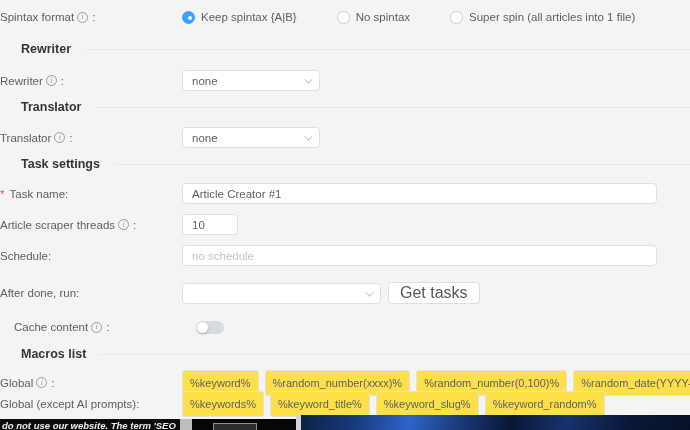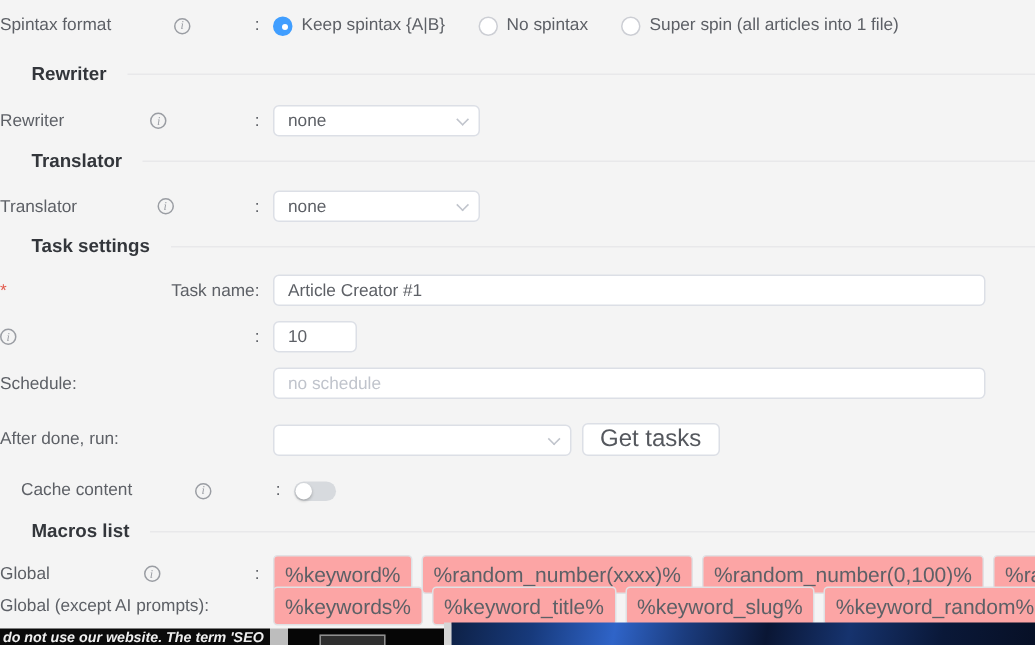--- a/index.html
+++ b/index.html
@@ -7,37 +7,37 @@
     position:relative;
     width:690px;height:430px;
     background:#f4f4f4;
     font-family:"Liberation Sans",sans-serif;
     font-size:11.5px;color:#5d6066;
     overflow:hidden;
   }
   .row{display:flex;align-items:center;}
   .label{
     flex:0 0 175px;width:175px;box-sizing:border-box;
-    display:flex;align-items:center;justify-content:space-between;
+    display:flex;align-items:center;justify-content:flex-start;
     gap:3px;padding-right:2px;color:#5d6066;white-space:nowrap;
   }
   .control{margin-left:7px;display:flex;align-items:center;}
   .info-icon{
     display:inline-flex;align-items:center;justify-content:center;
     width:11px;height:11px;border:1px solid #9a9da3;border-radius:50%;
     font-size:8px;line-height:1;color:#9a9da3;box-sizing:border-box;
     font-family:"Liberation Serif",serif;font-style:italic;flex:0 0 auto;
   }
   .colon{margin-left:1px;}
   
   .section{display:flex;align-items:center;height:14px;padding-left:21px;}
   .section .title{font-weight:bold;font-size:12.5px;color:#33363b;white-space:nowrap;}
   .section .divider{flex:1;height:1px;background:#e8e8ea;margin-left:14px;}
   
-  .radio-group{display:flex;align-items:center;gap:22px;}
+  .radio-group{display:flex;align-items:center;gap:40px;}
   .radio{display:flex;align-items:center;gap:6px;cursor:pointer;}
   .radio-dot{
     width:13px;height:13px;border-radius:50%;box-sizing:border-box;
     background:#fff;border:1px solid #ccced4;position:relative;flex:0 0 auto;
   }
   .radio-dot.checked{background:#409eff;border-color:#409eff;}
   .radio-dot.checked::after{
     content:"";position:absolute;left:4.5px;top:4.5px;width:4px;height:4px;
     border-radius:50%;background:#fff;
   }
@@ -68,22 +68,22 @@
     cursor:pointer;flex:0 0 auto;
   }
   .toggle .knob{
     position:absolute;left:1px;top:1px;width:11px;height:11px;border-radius:50%;
     background:#fff;box-shadow:0 1px 2px rgba(0,0,0,.25);
   }
   
   .tags{display:flex;align-items:center;gap:6px;}
   .tag{
     height:17px;box-sizing:border-box;display:inline-flex;align-items:center;
-    background:#fca5a5;border:1px solid #e0e1e4;border-radius:3px;
-    padding:12px 7px;font-size:14px;color:#5d6066;white-space:nowrap;cursor:pointer;
+    background:#fde047;border:1px solid #e0e1e4;border-radius:3px;
+    padding:12px 7px;font-size:11px;color:#5d6066;white-space:nowrap;cursor:pointer;
   }
   
   .r-spintax{margin-top:7px;height:20px;}
   .s-rewriter{margin-top:15px;}
   .r-rewriter{margin-top:14px;height:21px;}
   .s-translator{margin-top:9px;}
   .r-translator{margin-top:13px;height:21px;}
   .s-task{margin-top:9px;}
   .r-taskname{margin-top:12px;height:21px;}
   .r-threads{margin-top:10px;height:21px;}
@@ -192,20 +192,21 @@
       <span class="required">*</span>
       <span>Task name:</span>
     </div>
     <div class="control">
       <input class="tbox" style="width: 475px;" value="Article Creator #1">
     </div>
   </div>
 
   <div class="row r-threads">
     <div class="label">
+      <span>Article scraper threads</span>
       <span class="info-icon">i</span>
       <span class="colon">:</span>
     </div>
     <div class="control">
       <input class="tbox" style="width: 56px;" value="10">
     </div>
   </div>
 
   <div class="row r-schedule">
     <div class="label">

